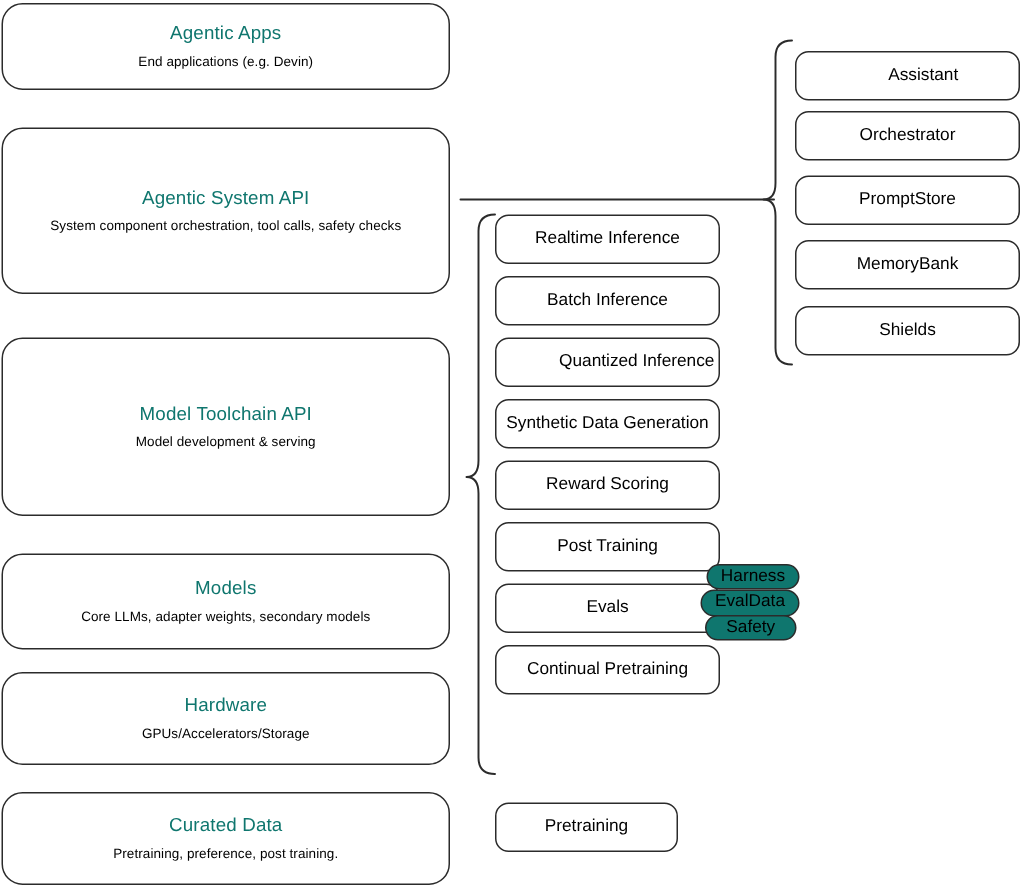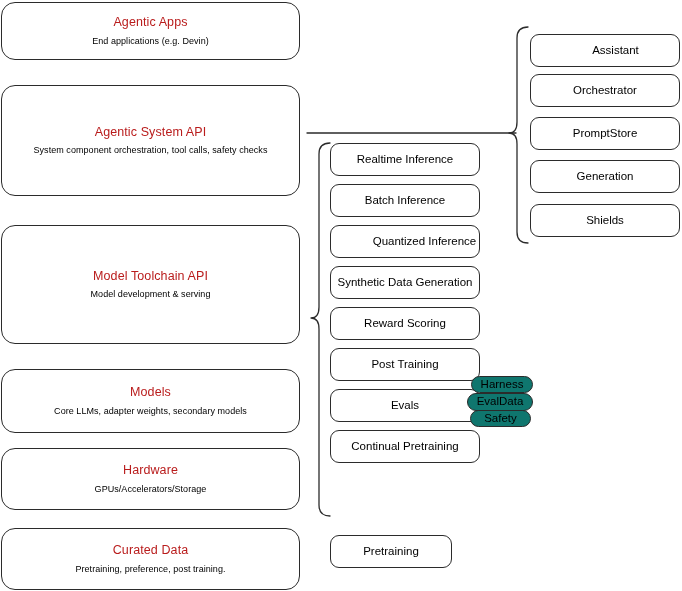--- a/index.html
+++ b/index.html
@@ -37,21 +37,21 @@
     align-items: center;
     justify-content: center;
     text-align: center;
     line-height: 1.25;
   }
 
   
   .layer { border-radius: 14px; }
   .layer .title {
     font-size: 12.5px;
-    color: #b91c1c;
+    color: #0f766e;
     letter-spacing: 0.1px;
   }
   .layer .sub {
     font-size: 9px;
     color: #000;
     margin-top: 5px;
     letter-spacing: 0.05px;
   }
 
   
@@ -179,19 +179,19 @@
   <div class="node cap" style="left:530px; top:34px; width:150px;padding-left:21px;">
     <div class="title">Assistant</div>
   </div>
   <div class="node cap" style="left:530px; top:74px; width:150px;">
     <div class="title">Orchestrator</div>
   </div>
   <div class="node cap" style="left:530px; top:117px; width:150px;">
     <div class="title">PromptStore</div>
   </div>
   <div class="node cap" style="left:530px; top:160px; width:150px;">
-    <div class="title">Generation</div>
+    <div class="title">MemoryBank</div>
   </div>
   <div class="node cap" style="left:530px; top:204px; width:150px;">
     <div class="title">Shields</div>
   </div>
 
 </div>
 
 </body></html>

